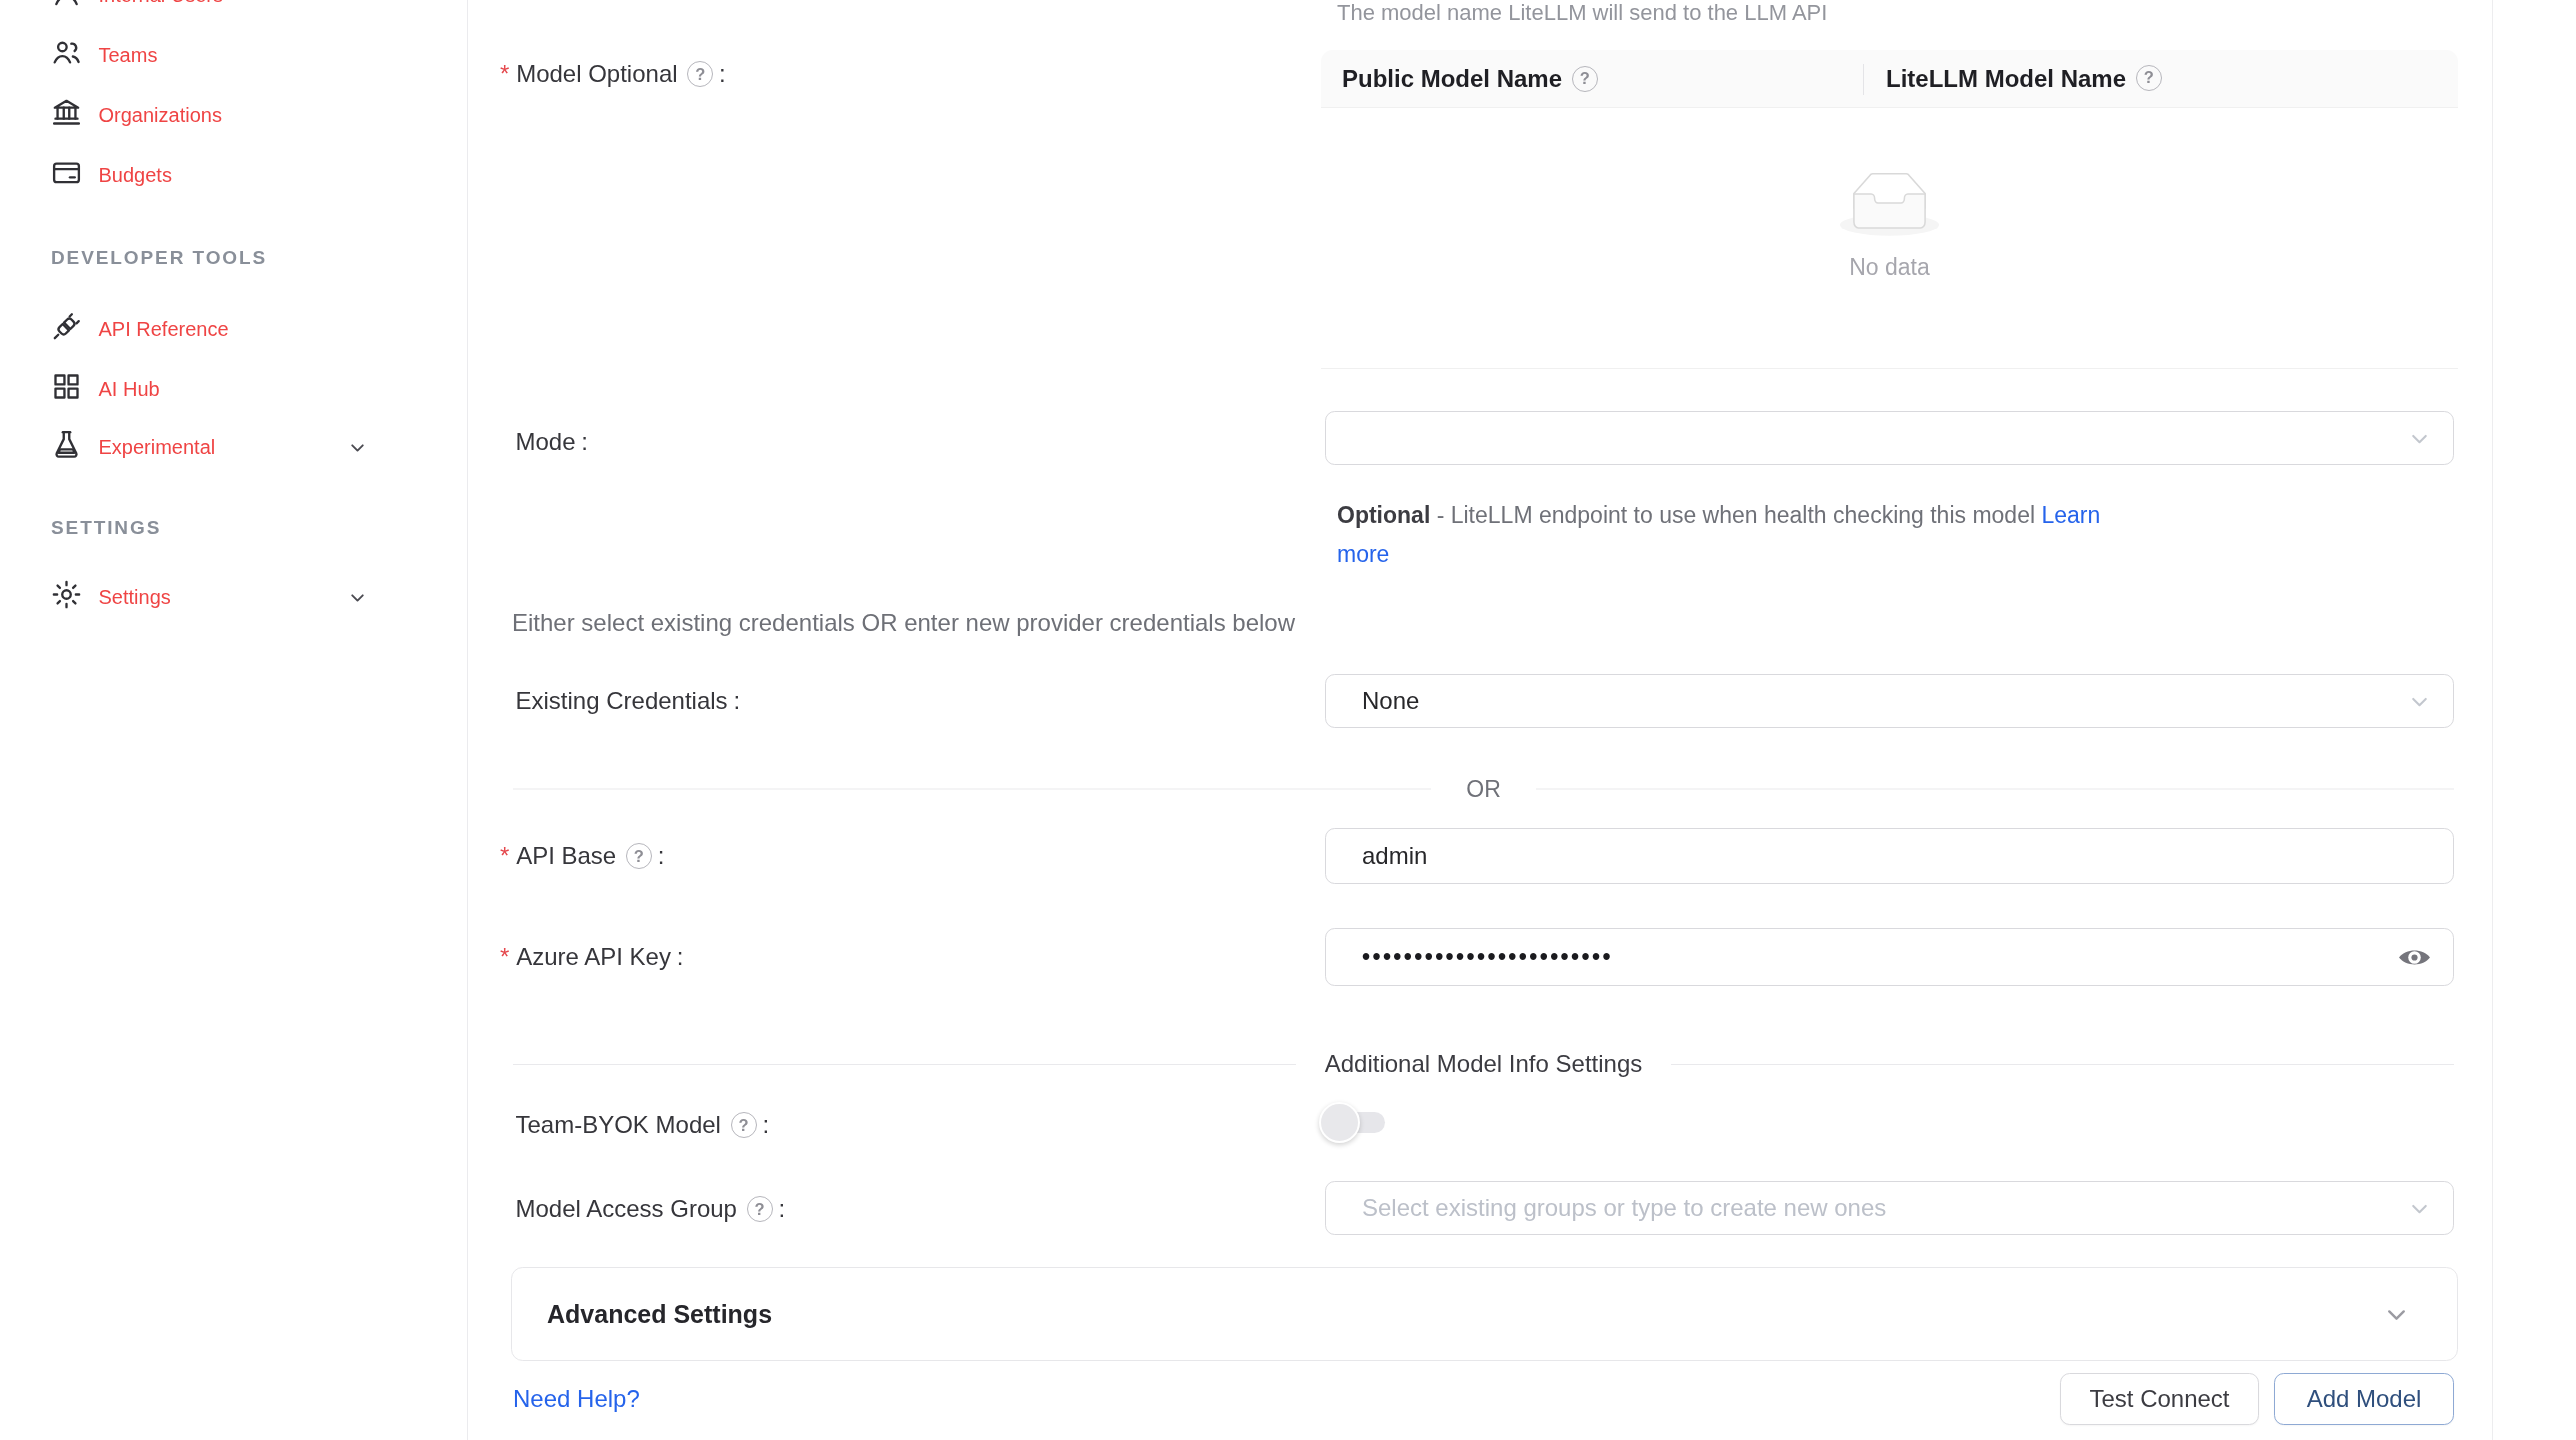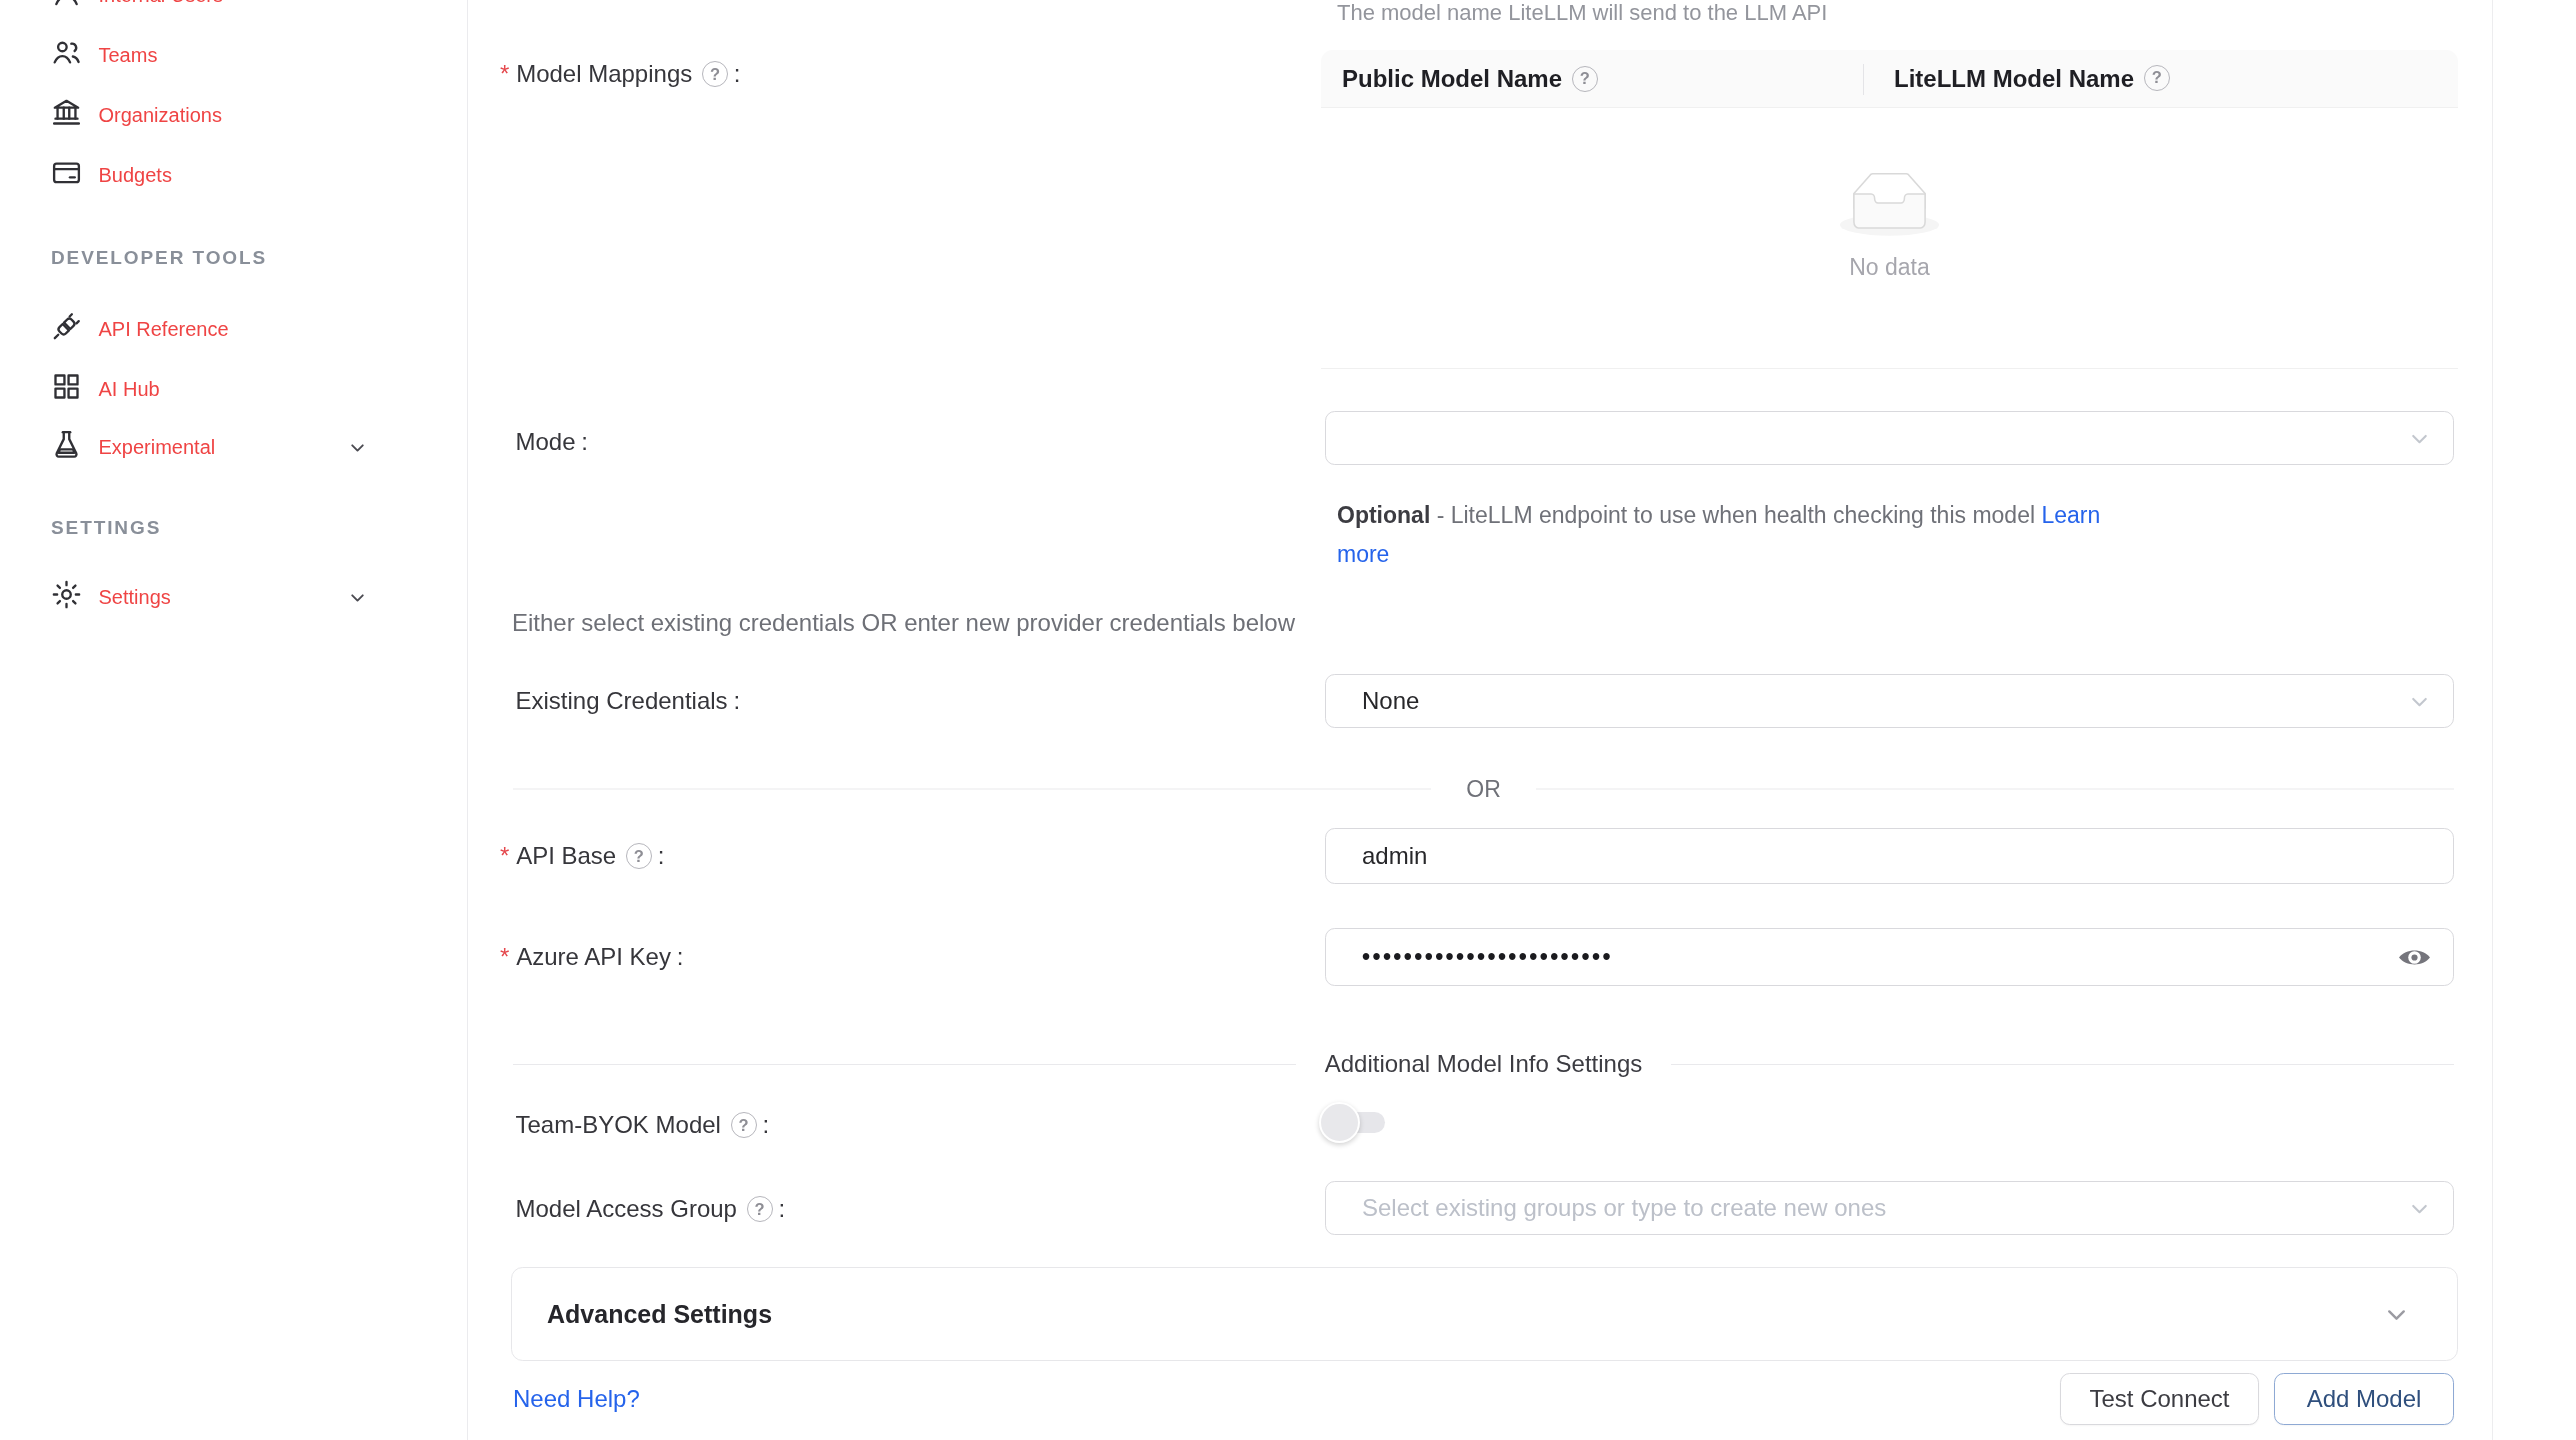--- a/index.html
+++ b/index.html
@@ -30,21 +30,21 @@
   .colon { margin-left: 5.8px; }
   .help-icon { width: 26px; height: 26px; border-radius: 50%; border: 1.9px solid #b6b6bc;
     color: #8e8e95; font-size: 16.5px; font-weight: 700; display: inline-flex;
     align-items: center; justify-content: center; margin-left: 9.7px; cursor: pointer; }
   .help-icon::after { content: "?"; }
 
   
   .mm-table { position: absolute; left: 1321px; top: 50px; width: 1137px; }
   .mm-thead { height: 58px; background: #fafafa; border-radius: 11.6px 11.6px 0 0;
     border-bottom: 1px solid #f0f0f0; display: flex; align-items: center;
-    font-size: 24px; font-weight: 700; color: #1f1f24; position: relative; gap: 8px; }
+    font-size: 24px; font-weight: 700; color: #1f1f24; position: relative; }
   .mm-th1 { width: 542px; padding-left: 21px; display: flex; align-items: center; }
   .mm-th2 { flex: 1; padding-left: 23px; display: flex; }
   .mm-col-divider { position: absolute; left: 542px; top: 13.6px; height: 31px; width: 1px; background: #e4e4e7; }
   .mm-tbody { height: 261px; border-bottom: 1px solid #f0f0f0; position: relative; }
   .mm-empty { position: absolute; left: 0; right: 0; top: 64px; display: flex;
     flex-direction: column; align-items: center; }
   .mm-empty-text { margin-top: 13.6px; font-size: 23px; color: #a6a6ad; }
 
   
   .select, .text-input { position: absolute; left: 1325px; width: 1129px; height: 54px;
@@ -205,21 +205,21 @@
   </nav>
 
   <main>
 
     <div class="vline-right"></div>
 
     <div class="note-top">The model name LiteLLM will send to the LLM API</div>
 
     <div class="row-label" style="top:74px">
       <span class="req-star">*</span>
-      <span>Model Mappings</span>
+      <span>Model Optional</span>
       <span class="help-icon"></span>
       <span class="colon">:</span>
     </div>
 
     <div class="mm-table">
       <div class="mm-thead">
         <div class="mm-th1">
           <span>Public Model Name</span>
           <span class="help-icon"></span>
         </div>

